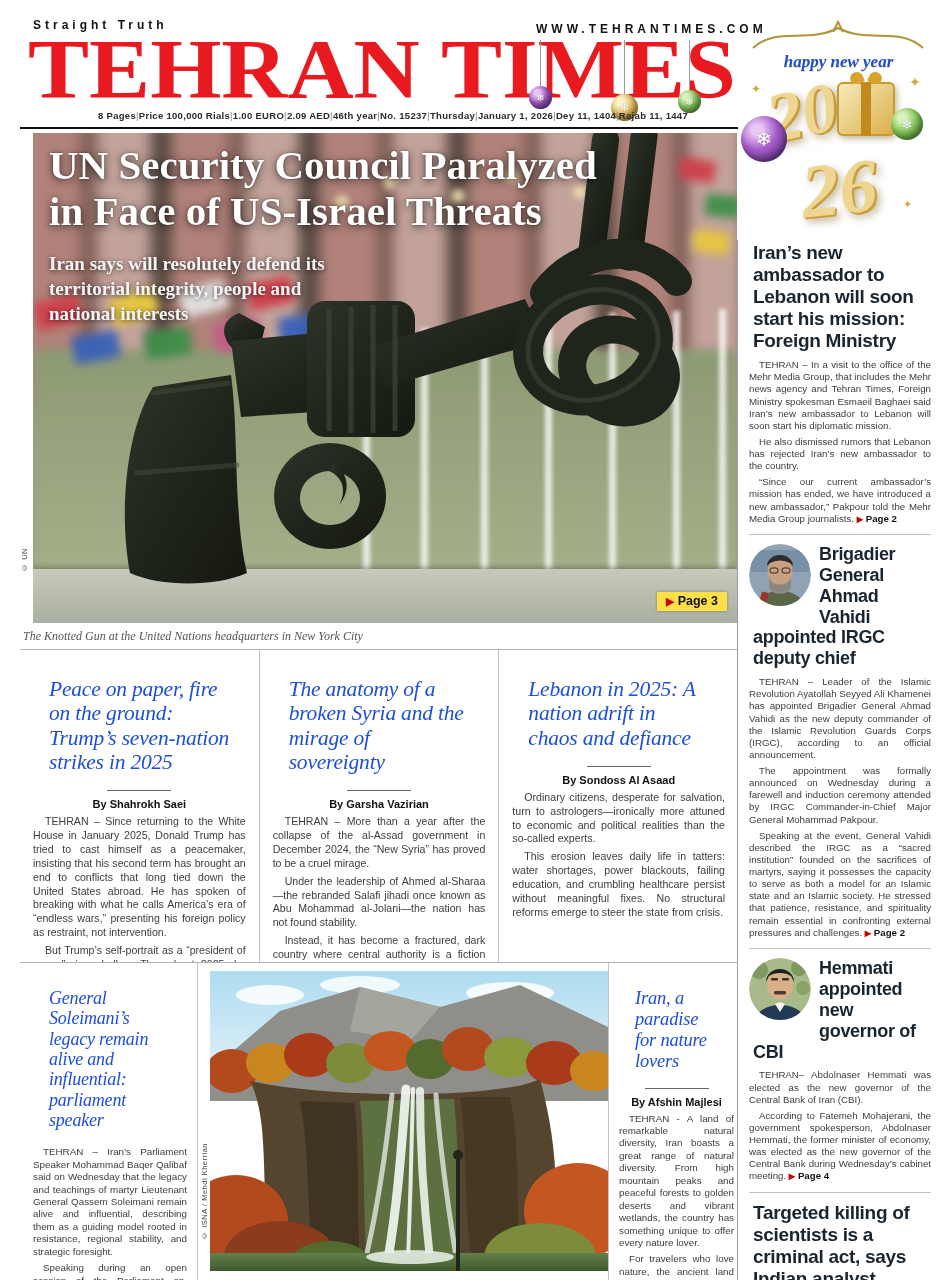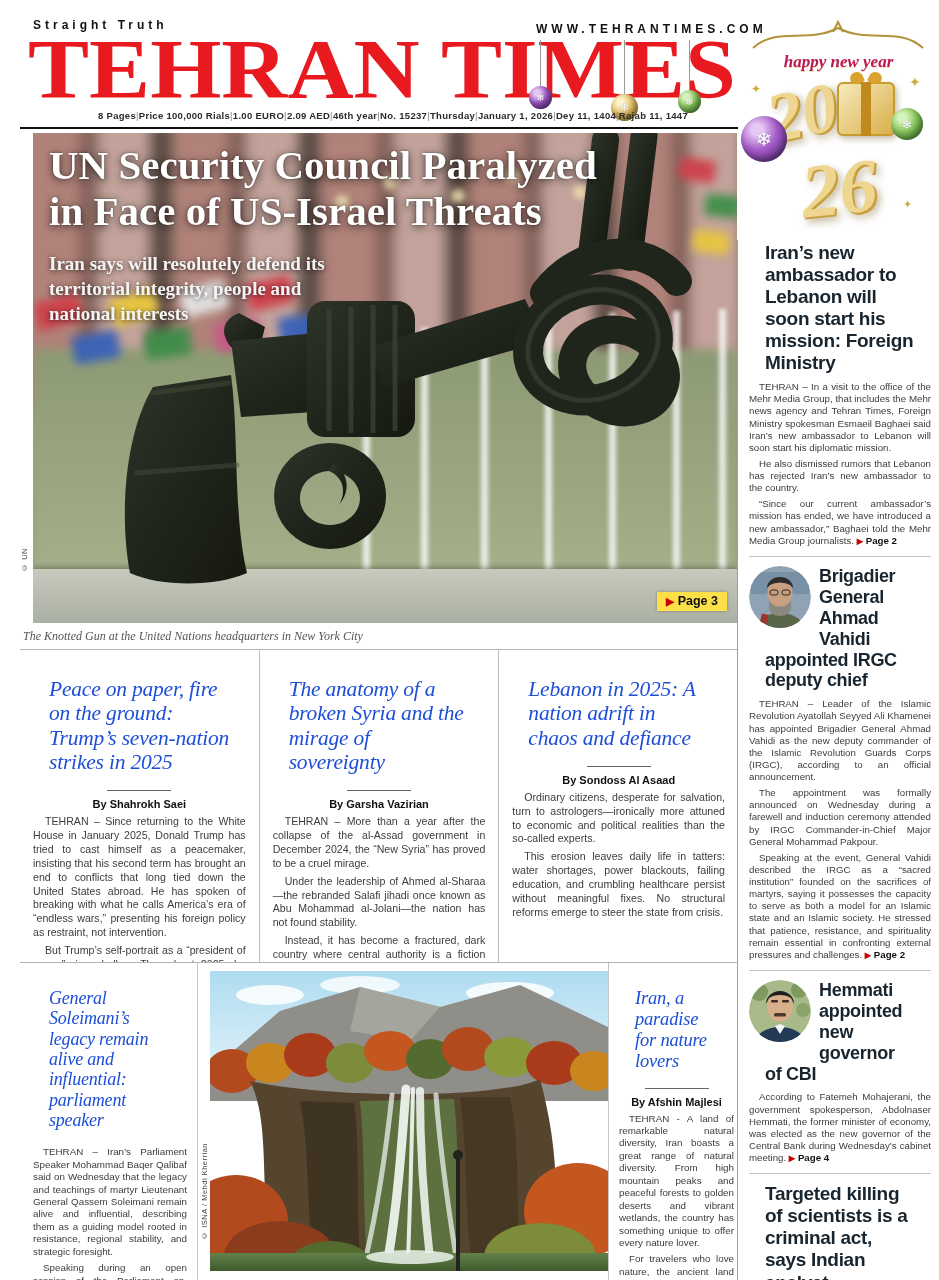--- a/index.html
+++ b/index.html
@@ -20,21 +20,21 @@
   .ball-green{background:radial-gradient(circle at 35% 30%,#d8f4be 0 12%,#8cc95f 45%,#3f7d2c);}
   .infoline{left:36px;top:110px;width:714px;display:flex;justify-content:center;
             font-weight:700;font-size:9.5px;letter-spacing:.3px;color:#2a2a2a;white-space:nowrap;}
   .infoline .sep{color:#888;font-weight:400;}
   .header-rule{left:20px;top:127px;width:718px;height:2px;background:#101010;}
 
   
   .ny{left:741px;top:12px;width:195px;height:228px;}
   .ny-flourish{left:6px;top:6px;}
   .ny-greeting{left:0;top:40px;width:100%;text-align:center;font:italic 700 17px "Liberation Serif",serif;
-               color:#be185d;text-shadow:0 1px 0 #ecdca2;}
+               color:#1d4ed8;text-shadow:0 1px 0 #ecdca2;}
   .ny-num{font:italic 700 70px "Liberation Serif",serif;color:#eed691;
           text-shadow:2px 2px 0 #c79f3e,4px 5px 8px rgba(110,80,10,.45);line-height:1;}
   .ny-20{left:26px;top:66px;transform:rotate(-12deg);}
   .ny-26{left:60px;top:138px;transform:rotate(-6deg);font-size:76px;}
   .gift{left:96px;top:70px;width:58px;height:54px;background:linear-gradient(135deg,#f9ecc0,#d8ad45);
         border-radius:6px;box-shadow:inset 0 0 0 2px #c79b30,2px 3px 6px rgba(90,60,0,.35);}
   .gift-ribbon-v{position:absolute;left:24px;top:0;width:10px;height:54px;background:#c08a1e;}
   .gift-bow{position:absolute;left:13px;top:-12px;width:32px;height:16px;}
   .gift-bow::before,.gift-bow::after{content:"";position:absolute;top:2px;width:13px;height:12px;
         background:#d9a32e;border-radius:60% 60% 10% 60%;}
@@ -71,21 +71,21 @@
   .mid-col{flex:1;padding:11px 13px 0;overflow:hidden;}
   .mid-col + .mid-col{border-left:1px solid #bdbdbd;}
   .mid-title{margin:16px;font:italic 500 21.5px/1.13 "Liberation Serif",serif;color:#1d4ed8;letter-spacing:-.2px;}
   .rule{width:64px;height:1px;background:#666;margin:10px auto 7px;}
   .byline{text-align:center;font-weight:700;font-size:11px;color:#111;margin:0 0 5px;}
   .body-p{font-size:10.6px;line-height:1.31;color:#3c3c3c;text-align:justify;text-indent:12px;margin:0 0 4px;}
 
   
   .right-rail{left:737px;top:240px;width:198px;height:1040px;border-left:1px solid #9d9d9d;
         padding:2px 4px 0 11px;box-sizing:border-box;}
-  .rr-title{margin:0 16px 7px;font-weight:700;font-size:19px;line-height:1.16;color:#18242e;letter-spacing:-.3px;}
+  .rr-title{margin:0 4px 7px;font-weight:700;font-size:19px;line-height:1.16;color:#18242e;letter-spacing:-.3px;}
   .rr-title.small{font-size:18px;}
   .right-rail .body-p{font-size:9.7px;line-height:1.25;text-indent:10px;margin:0 0 4px;}
   .rr-divider{height:1px;background:#c2c2c2;margin:9px 0;}
   .portrait{float:left;width:62px;height:62px;margin:0 8px 4px 0;border-radius:50%;overflow:hidden;}
   .clear{clear:both;}
 
   
   .bottom-band{left:20px;top:962px;width:718px;height:318px;border-top:1px solid #b3b3b3;display:flex;box-sizing:border-box;}
   .bb-left{width:178px;box-sizing:border-box;padding:9px 10px 0 13px;border-right:1px solid #c4c4c4;}
   .bb-left .mid-title{font-size:18px;}
@@ -277,21 +277,21 @@
       <p class="body-p">This erosion leaves daily life in tatters: water shortages, power blackouts, failing education, and crumbling healthcare persist without meaningful fixes. No structural reforms emerge to steer the state from crisis.</p>
 
     </article>
   </section>
 
   <aside class="abs right-rail rr">
     <article>
       <h2 class="rr-title">Iran’s new ambassador to Lebanon will soon start his mission: Foreign Ministry</h2>
       <p class="body-p">TEHRAN – In a visit to the office of the Mehr Media Group, that includes the Mehr news agency and Tehran Times, Foreign Ministry spokesman Esmaeil Baghaei said Iran’s new ambassador to Lebanon will soon start his diplomatic mission.</p>
       <p class="body-p">He also dismissed rumors that Lebanon has rejected Iran’s new ambassador to the country.</p>
-      <p class="body-p"><span>“Since our current ambassador’s mission has ended, we have introduced a new ambassador,” Baghaei told the Mehr Media Group journalists.</span> <span class="pageref"><span class="arrow">▶</span> <span>Page 2</span></span></p>
+      <p class="body-p"><span>“Since our current ambassador’s mission has ended, we have introduced a new ambassador,” Pakpour told the Mehr Media Group journalists.</span> <span class="pageref"><span class="arrow">▶</span> <span>Page 2</span></span></p>
     </article>
     <div class="rr-divider"></div>
 
     <article>
       <span class="portrait">
         <svg width="62" height="62" viewBox="0 0 62 62">
           <circle cx="31" cy="31" r="31" fill="#8fa3b5"></circle>
           <rect x="2" y="6" width="58" height="22" fill="#7790a6"></rect>
           <path d="M6,62 C12,42 50,42 56,62 Z" fill="#5a6648"></path>
           <rect x="12" y="48" width="7" height="9" fill="#9c3430" transform="rotate(12 15 52)"></rect>
@@ -321,20 +321,21 @@
           <path d="M26,46 L31,54 L36,46 L31,44 Z" fill="#f2f2f2"></path>
           <ellipse cx="31" cy="27" rx="13" ry="15" fill="#d8af8b"></ellipse>
           <path d="M17,24 a14,13 0 0 1 28,0 l-3,-6 a14,8 0 0 0 -22,0 Z" fill="#1e1e1e"></path>
           <rect x="25" y="33" width="12" height="3.5" rx="1.5" fill="#4a3a30"></rect>
           <rect x="22" y="20" width="7" height="2.5" rx="1" fill="#3a2e26"></rect>
           <rect x="33" y="20" width="7" height="2.5" rx="1" fill="#3a2e26"></rect>
         </svg>
       </span>
       <h2 class="rr-title small">Hemmati appointed new governor of CBI</h2>
       <div class="clear"></div>
+      <p class="body-p">TEHRAN– Abdolnaser Hemmati was elected as the new governor of the Central Bank of Iran (CBI).</p>
       <p class="body-p"><span>According to Fatemeh Mohajerani, the government spokesperson, Abdolnaser Hemmati, the former minister of economy, was elected as the new governor of the Central Bank during Wednesday’s cabinet meeting.</span> <span class="pageref"><span class="arrow">▶</span> <span>Page 4</span></span></p>
     </article>
     <div class="rr-divider"></div>
 
     <article>
       <h2 class="rr-title">Targeted killing of scientists is a criminal act, says Indian analyst</h2>
 
     </article>
   </aside>
 

